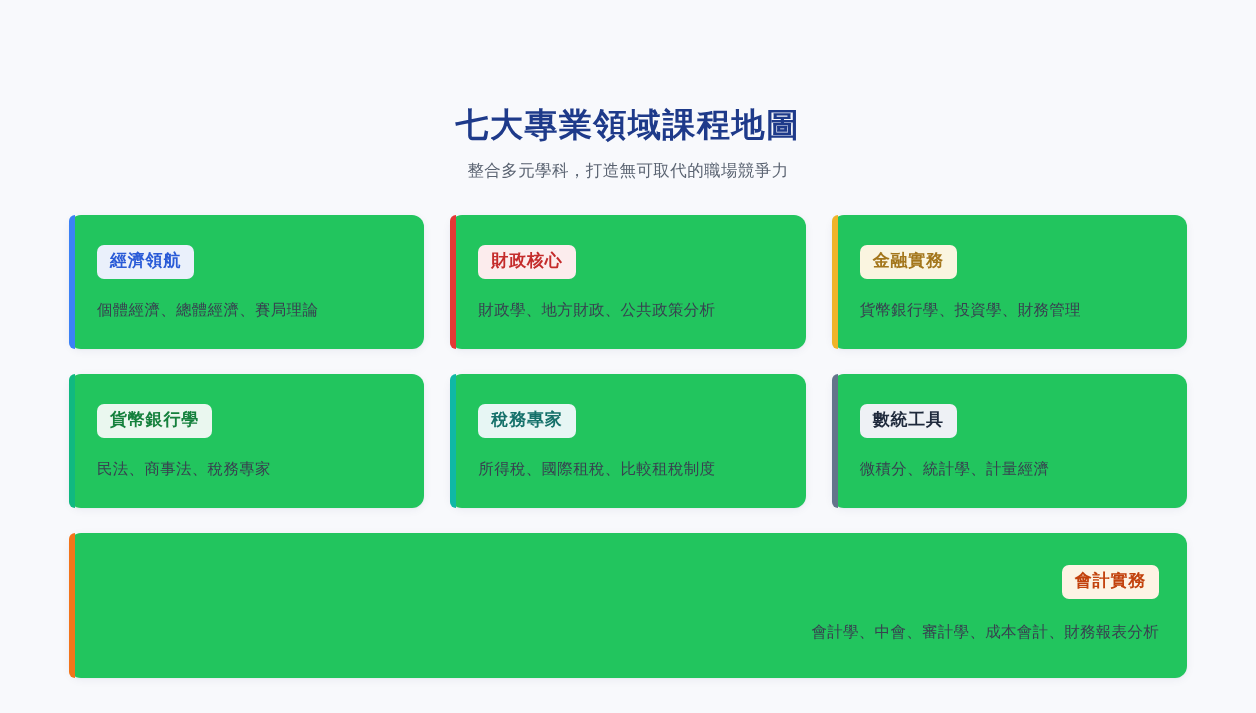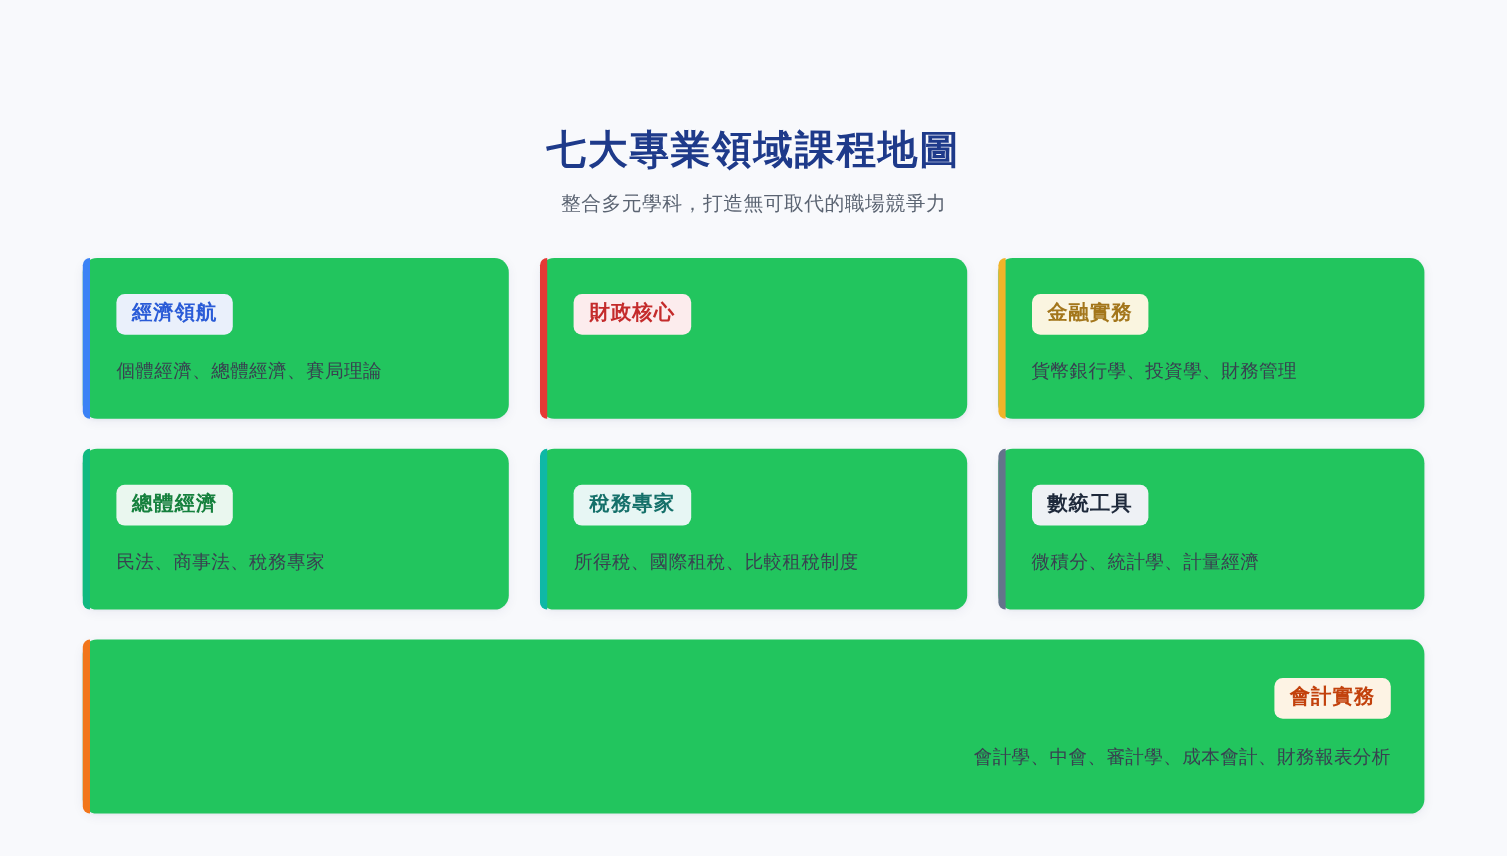--- a/index.html
+++ b/index.html
@@ -118,29 +118,30 @@
 
   <div class="card-grid">
 
     <div class="card" style="--accent:#3b82f6">
       <span class="badge" style="--badge-bg:#eaf0fb; --badge-fg:#2a5bd7">經濟領航</span>
       <div class="card-desc">個體經濟、總體經濟、賽局理論</div>
     </div>
 
     <div class="card" style="--accent:#e53935">
       <span class="badge" style="--badge-bg:#fceced; --badge-fg:#c42b2b">財政核心</span>
+      <div class="card-desc">財政學、地方財政、公共政策分析</div>
     </div>
 
     <div class="card" style="--accent:#f0b429">
       <span class="badge" style="--badge-bg:#faf5e0; --badge-fg:#a3761b">金融實務</span>
       <div class="card-desc">貨幣銀行學、投資學、財務管理</div>
     </div>
 
     <div class="card" style="--accent:#10b981">
-      <span class="badge" style="--badge-bg:#eaf7ef; --badge-fg:#15803d">總體經濟</span>
+      <span class="badge" style="--badge-bg:#eaf7ef; --badge-fg:#15803d">貨幣銀行學</span>
       <div class="card-desc">民法、商事法、稅務專家</div>
     </div>
 
     <div class="card" style="--accent:#0fb8a6">
       <span class="badge" style="--badge-bg:#e7f6f4; --badge-fg:#15706a">稅務專家</span>
       <div class="card-desc">所得稅、國際租稅、比較租稅制度</div>
     </div>
 
     <div class="card" style="--accent:#64748b">
       <span class="badge" style="--badge-bg:#eef1f5; --badge-fg:#1e293b">數統工具</span>

